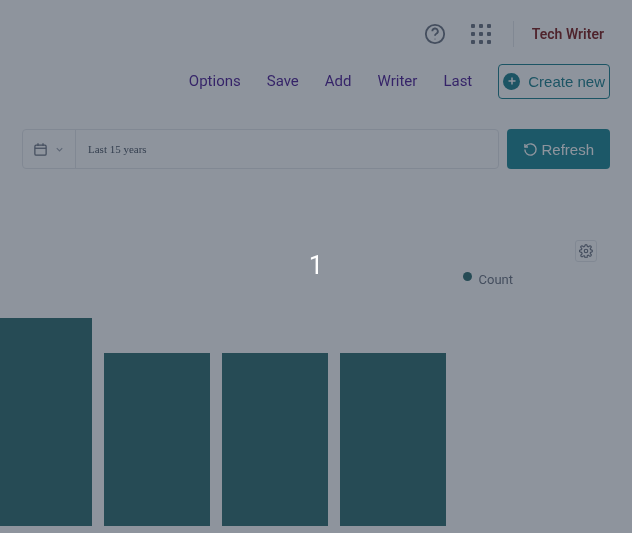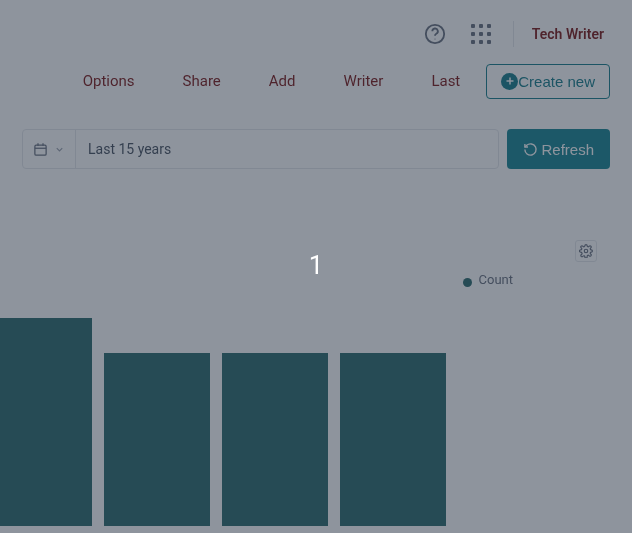--- a/index.html
+++ b/index.html
@@ -76,30 +76,30 @@
     .action-row {
       display: flex;
       justify-content: flex-end;
       align-items: center;
       gap: 26px;
       padding: 0 22px 18px 22px;
       height: 44px;
     }
     .action-link {
       font-size: 15px;
-      color: #7f1d1d;
-      cursor: pointer;
-      margin-left: 22px;
+      color: #4c1d95;
+      cursor: pointer;
     }
     .create-btn {
       display: inline-flex;
       align-items: flex-end;
+      gap: 8px;
       border: 1px solid #1a7f8c;
       border-radius: 4px;
-      padding: 8px 14px;
+      padding: 8px 4px;
       color: #1a7f8c;
       font-size: 15px;
       cursor: pointer;
       background: transparent;
     }
     .plus-circle {
       width: 17px;
       height: 17px;
       border-radius: 50%;
       background: #1a7f8c;
@@ -129,23 +129,24 @@
       display: flex;
       align-items: center;
       gap: 6px;
       padding: 0 10px;
       border-right: 1px solid #e5e7eb;
       height: 100%;
       cursor: pointer;
     }
     .date-text {
       padding: 0 12px;
-      font-size: 14px;
+      font-size: 11px;
       color: #4b5563;
       flex: 1;
+      font-family: Liberation Serif, serif;
     }
     .show-dates {
       padding: 0 14px;
       font-size: 14px;
       color: #9ca3af;
       cursor: pointer;
     }
     .refresh-btn {
       display: inline-flex;
       align-items: center;
@@ -177,21 +178,21 @@
       align-items: center;
       justify-content: center;
       cursor: pointer;
       color: #6b7280;
     }
     .legend {
       position: absolute;
       top: 46px;
       right: 96px;
       display: flex;
-      align-items: flex-end;
+      align-items: flex-start;
       gap: 7px;
       font-size: 13px;
       color: #6b7280;
     }
     .legend-dot {
       width: 9px;
       height: 9px;
       border-radius: 50%;
       background: #2f6c6e;
     }
@@ -236,21 +237,21 @@
         <span></span>
         <span></span>
     </div>
   </div>
   <div class="divider-v"></div>
   <div class="username">Tech Writer</div>
 </div>
 
 <div class="action-row">
   <span class="action-link">Options</span>
-  <span class="action-link">Share</span>
+  <span class="action-link">Save</span>
   <span class="action-link">Add</span>
   <span class="action-link">Writer</span>
   <span class="action-link">Last</span>
   <button class="create-btn">
     <span class="plus-circle">
       <svg width="10" height="10" viewBox="0 0 10 10" stroke-width="1.5">
         <line x1="5" y1="1.5" x2="5" y2="8.5"></line>
         <line x1="1.5" y1="5" x2="8.5" y2="5"></line>
       </svg>
     </span>

